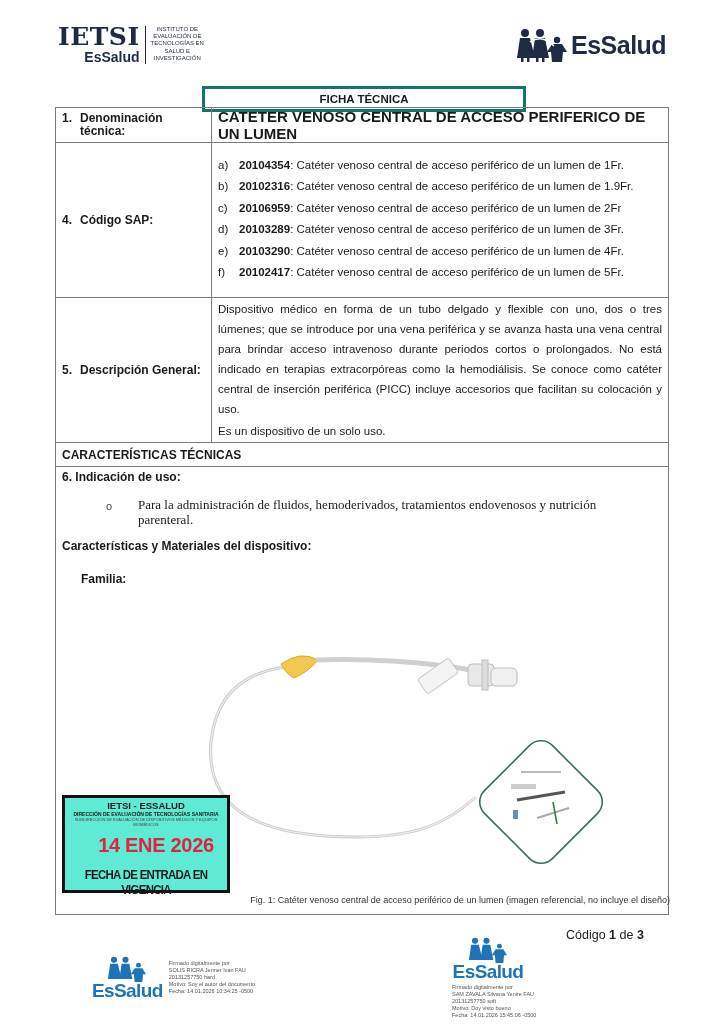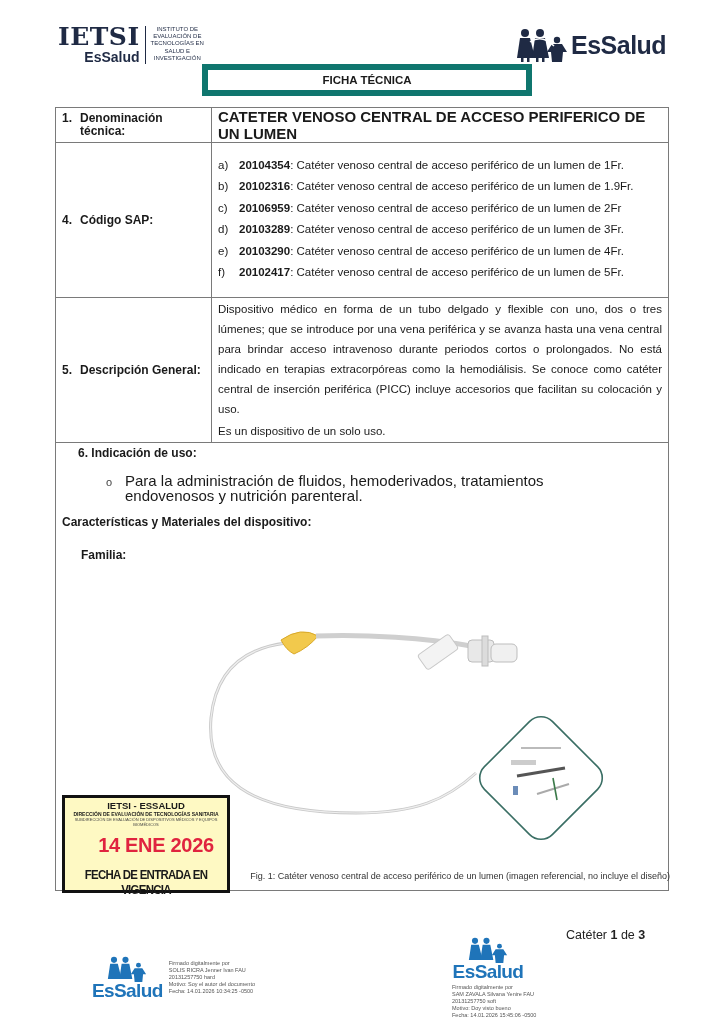--- a/index.html
+++ b/index.html
@@ -12,49 +12,49 @@
   .ietsi-mark { display: flex; flex-direction: column; align-items: flex-end; line-height: 1; }
   .ietsi-big { font-family: "DejaVu Serif", serif; font-weight: bold; font-size: 25px; color: #1f2a44; letter-spacing: 0.5px; }
   .ietsi-sub { font-size: 14px; color: #1f2a44; margin-top: 1px; font-weight: bold; }
   .ietsi-sep { width: 1px; height: 38px; background: #1f2a44; margin: 2px 5px 0 5px; }
   .ietsi-text { font-size: 6px; line-height: 7.2px; color: #1f2a44; text-transform: uppercase; margin-top: 2px; }
 
   .essalud-logo { left: 516px; top: 28px; display: flex; align-items: center; }
   .essalud-logo .name { font-size: 25px; font-weight: bold; color: #1f2a44; margin-left: 3px; letter-spacing: -0.5px; }
 
   
-  .title-box { left: 202px; top: 64px; width: 318px; height: 20px; border: 6px solid #0f766e;
+  .title-box { left: 202px; top: 86px; width: 318px; height: 20px; border: 3px solid #0f766e;
                text-align: center; font-size: 11.5px; font-weight: bold; line-height: 20px; }
 
   
   .tbl { left: 55px; top: 107px; width: 614px; border-collapse: collapse; }
   .tbl td { border: 1.5px solid #7a7a7a; vertical-align: middle; font-size: 12px; padding: 0 6px; }
   .tbl td.lbl { width: 143px; font-weight: bold; }
   .lbl .num { display: inline-block; width: 18px; }
   .lbl-wrap { display: flex; }
   .lbl-wrap .num { flex: 0 0 18px; }
   .tbl td.val { padding-left: 6px; }
   .bold { font-weight: bold; }
   .sap-list { list-style: none; margin: 0; padding: 6px 0 8px 0; }
   .sap-list li { font-size: 11.5px; line-height: 21.5px; display: flex; }
   .sap-list .letter { width: 21px; flex: 0 0 21px; }
   .desc { font-size: 11.5px; line-height: 20px; text-align: justify; padding: 1px 0 1px 0; }
   .section-head { font-weight: bold; font-size: 12px; }
 
   .big-cell { position: relative; height: 447px; vertical-align: top !important; padding: 0 !important; }
-  .ind-title { position: absolute; left: 6px; top: 3px; font-weight: bold; font-size: 12px; margin-left: 16px; }
+  .ind-title { position: absolute; left: 6px; top: 3px; font-weight: bold; font-size: 12px; }
   .ind-bullet { position: absolute; left: 50px; top: 33px; font-size: 11px; color: #444; }
-  .ind-text { position: absolute; left: 69px; top: 30px; width: 500px; font-size: 15px; line-height: 15px; }
+  .ind-text { position: absolute; left: 82px; top: 30px; width: 500px; font-size: 13px; line-height: 15px; font-family: Liberation Serif, serif; }
   .mat-title { position: absolute; left: 6px; top: 72px; font-weight: bold; font-size: 12px; }
   .esq-title { position: absolute; left: 25px; top: 105px; font-weight: bold; font-size: 12px; }
   .figure { position: absolute; left: 130px; top: 145px; width: 420px; height: 260px; }
   .caption { position: absolute; left: 0; width: 614px; top: 428px; text-align: right; font-size: 9px; color: #333; }
 
   
-  .stamp { left: 62px; top: 795px; width: 168px; height: 98px; border: 3px solid #111; background: #fef9c3; text-align: center; box-sizing: border-box; }
+  .stamp { left: 62px; top: 795px; width: 168px; height: 98px; border: 3px solid #111; background: #5eead4; text-align: center; box-sizing: border-box; }
   .stamp .s1 { font-size: 9.5px; font-weight: bold; margin-top: 2px; }
   .stamp .s2 { font-size: 5px; font-weight: bold; line-height: 6px; }
   .stamp .s3 { font-size: 4px; line-height: 5px; color: #444; }
   .stamp .s4 { font-size: 20px; font-weight: bold; color: #e0243f; margin-top: 7px; letter-spacing: -0.3px; padding-left: 20px; }
   .stamp .s5 { font-size: 13px; font-weight: bold; margin-top: 10px; letter-spacing: -0.8px; transform: scaleX(0.88); }
 
   
   .page-num { left: 566px; top: 928px; font-size: 12.5px; color: #222; }
   .page-num b { font-weight: bold; }
   .sig1 { left: 92px; top: 956px; display: flex; align-items: flex-start; }
@@ -151,20 +151,23 @@
   </tr>
   <tr style="height:113px">
     <td class="lbl">
       <span class="num">5.</span><span>Descripción General:</span>
     </td>
     <td class="val">
       <div class="desc">Dispositivo médico en forma de un tubo delgado y flexible con uno, dos o tres lúmenes; que se introduce por una vena periférica y se avanza hasta una vena central para brindar acceso intravenoso durante periodos cortos o prolongados. No está indicado en terapias extracorpóreas como la hemodiálisis. Se conoce como catéter central de inserción periférica (PICC) incluye accesorios que facilitan su colocación y uso.</div>
       <div class="desc">Es un dispositivo de un solo uso.</div>
     </td>
   </tr>
+  <tr style="height:24px">
+    <td colspan="2" class="section-head">CARACTERÍSTICAS TÉCNICAS</td>
+  </tr>
   <tr>
     <td colspan="2" class="big-cell">
       <div class="ind-title">6.  Indicación de uso:</div>
       <div class="ind-bullet">o</div>
       <div class="ind-text">Para la administración de fluidos, hemoderivados, tratamientos endovenosos y nutrición parenteral.</div>
       <div class="mat-title">Características y Materiales del dispositivo:</div>
       <div class="esq-title">Familia:</div>
 
       <svg class="figure" viewBox="0 0 420 260">
 
@@ -200,21 +203,21 @@
 
 <div class="abs stamp">
   <div class="s1">IETSI - ESSALUD</div>
   <div class="s2">DIRECCIÓN DE EVALUACIÓN DE TECNOLOGÍAS SANITARIA</div>
   <div class="s3">SUBDIRECCIÓN DE EVALUACIÓN DE DISPOSITIVOS MÉDICOS Y EQUIPOS BIOMÉDICOS</div>
   <div class="s4">14 ENE 2026</div>
   <div class="s5">FECHA DE ENTRADA EN VIGENCIA</div>
 </div>
 
 <div class="abs page-num">
-  <span>Catéter </span><b>1</b><span> de </span><b>3</b>
+  <span>Código </span><b>1</b><span> de </span><b>3</b>
 </div>
 
 <div class="abs sig1">
   <div class="logo">
     <svg width="40" height="26" viewBox="0 0 52 34">
       <g fill="#1f74b9">
         <circle cx="9" cy="5" r="4"></circle>
           <path d="M4 10 L14 10 L19 30 L1 30 Z"></path>
         <circle cx="24" cy="5" r="4"></circle>
           <path d="M19 10 L29 10 L33 30 L16 30 Z"></path>

